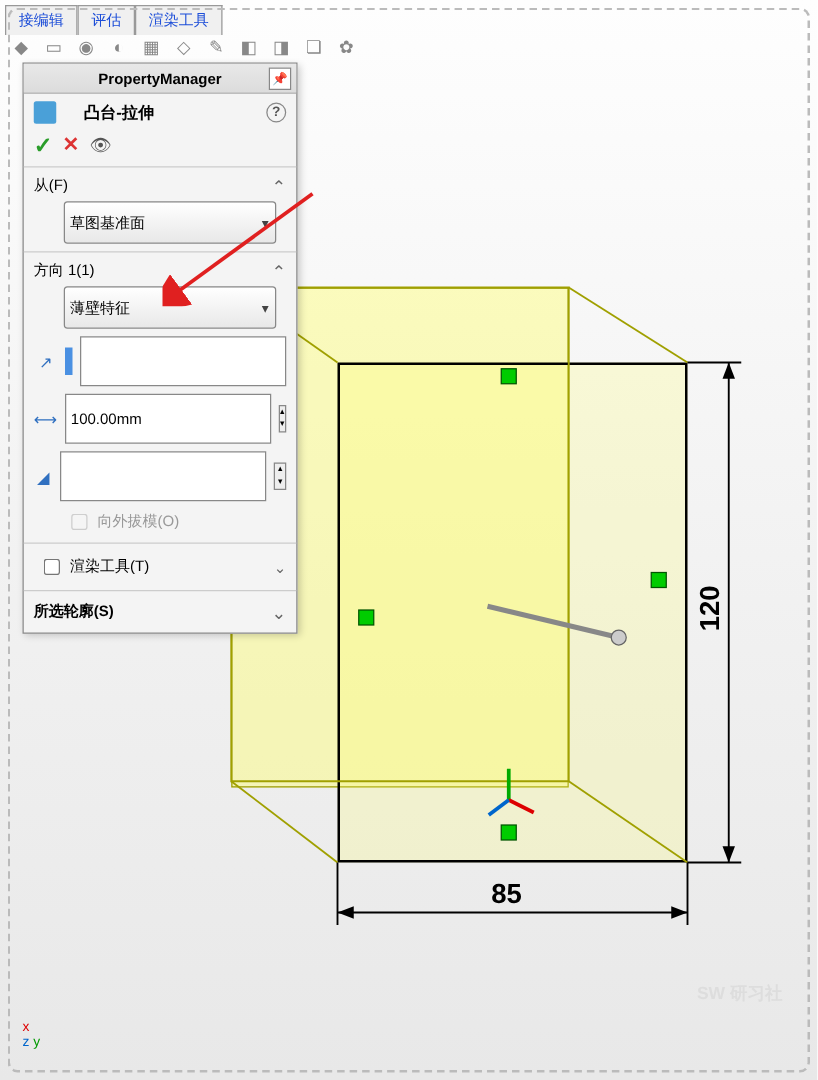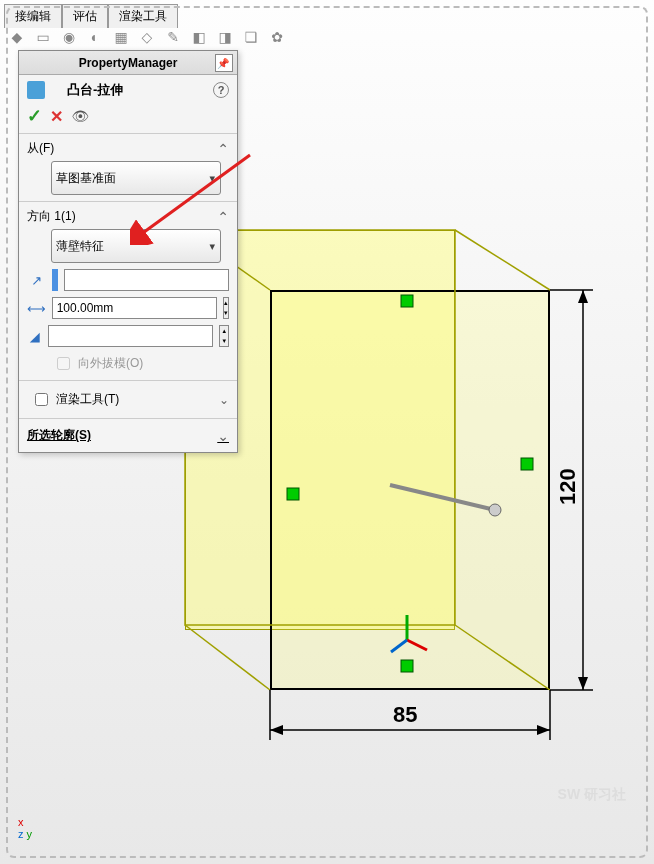--- a/index.html
+++ b/index.html
@@ -2,21 +2,21 @@
 <html><head>
 <meta charset="utf-8">
 <style>
 * { box-sizing: border-box; margin: 0; padding: 0; font-family: "Microsoft YaHei", Arial, sans-serif; }
 body { width: 654px; height: 864px; background: #fff; position: relative; overflow: hidden; }
 
 .stamp-border { position: absolute; inset: 0; pointer-events: none; z-index: 100; }
 .stamp-border::before { content: ""; position: absolute; inset: 6px; border: 2px dashed #bbb; border-radius: 8px; }
 
 .tabs { position: absolute; top: 4px; left: 4px; display: flex; gap: 0; z-index: 10; }
-.tab { font-size: 12px; padding: 3px 10px; background: #f0f0f0; border: 1px solid #999; border-bottom: none; color: #000000; }
+.tab { font-size: 12px; padding: 3px 10px; background: #f0f0f0; border: 1px solid #999; border-bottom: none; color: #1d4ed8; }
 
 .toolbar-icons { position: absolute; top: 26px; left: 6px; display: flex; gap: 4px; z-index: 5; }
 .tb-icon { width: 22px; height: 22px; display: flex; align-items: center; justify-content: center; font-size: 14px; color: #888; }
 
 .panel { position: absolute; top: 50px; left: 18px; width: 220px; background: #f4f4f4; border: 1px solid #888; z-index: 20; box-shadow: 2px 2px 6px rgba(0,0,0,0.2); }
 .panel-header { background: linear-gradient(#e8e8e8,#dcdcdc); height: 24px; display: flex; align-items: center; justify-content: center; position: relative; font-size: 12px; font-weight: bold; border-bottom: 1px solid #aaa; }
 .panel-header .pin { position: absolute; right: 4px; top: 3px; width: 18px; height: 18px; background: #fff; border: 1px solid #888; font-size: 10px; display: flex; align-items: center; justify-content: center; }
 
 .feature-row { display: flex; align-items: center; padding: 6px 8px; gap: 22px; font-size: 13px; font-weight: bold; }
 .feature-icon { width: 18px; height: 18px; background: #4aa0d8; border-radius: 2px; }
@@ -29,30 +29,30 @@
 
 .section { border-top: 1px solid #ccc; padding: 6px 8px; font-size: 12px; }
 .section-header { display: flex; align-items: center; font-size: 12px; color: #000; margin-bottom: 4px; justify-content: flex-end; }
 .section-header .caret { margin-left: auto; font-size: 14px; color: #666; }
 
 .dropdown { width: 170px; height: 22px; font-size: 12px; background: linear-gradient(#fff,#e8e8e8); border: 1px solid #888; border-radius: 3px; padding: 16px 4px; display: flex; align-items: center; margin-left: 24px; position: relative; }
 .dropdown::after { content: "▾"; position: absolute; right: 5px; color: #444; font-size: 11px; }
 
 .row-input { display: flex; align-items: center; gap: 6px; margin: 6px 0; }
 .row-input .icon-box { width: 20px; height: 20px; display: flex; align-items: center; justify-content: center; font-size: 13px; color: #3070c0; }
-.row-input input[type=text] { flex: 1; height: 22px; border: 1px solid #888; font-size: 12px; padding: 0 4px; background: #fff; }
+.row-input input[type=text] { flex: 1; height: 40px; border: 1px solid #888; font-size: 12px; padding: 0 4px; background: #fff; }
 .row-input .blue-bar { width: 6px; height: 22px; background: #4a90e2; }
 .spinner { width: 12px; height: 22px; background: #eee; border: 1px solid #888; display: flex; flex-direction: column; }
 .spinner span { flex: 1; font-size: 7px; text-align: center; line-height: 10px; }
 
 .checkbox-row { display: flex; align-items: center; gap: 8px; font-size: 12px; color: #999; padding: 2px 0 2px 30px; }
 .checkbox-row.enabled { color: #000; padding-left: 8px; }
 .checkbox-row input { width: 13px; height: 13px; }
 
-.section-collapsed { border-top: 1px solid #ccc; padding: 8px 8px; font-size: 12px; font-weight: bold; display: flex; align-items: center; text-decoration: underline; }
+.section-collapsed { border-top: 1px solid #ccc; padding: 8px 8px; font-size: 12px; font-weight: bold; display: flex; align-items: center; }
 .section-collapsed .caret { margin-left: auto; font-size: 14px; color: #666; font-weight: normal; }
 
 .viewport { position: absolute; inset: 0; background: linear-gradient(#fefefe, #f0f0f0 60%, #e8e8e8); z-index: 1; }
 
 .box3d { position: absolute; left: 175px; top: 220px; width: 430px; height: 520px; }
 .box3d .face-front { position: absolute; left: 95px; top: 70px; width: 280px; height: 400px; background: rgba(255,255,100,0.22); border: 2px solid #000; }
 .box3d .face-back { position: absolute; left: 10px; top: 10px; width: 270px; height: 400px; background: rgba(255,255,100,0.4); border: 1px solid #999900; }
 .box3d svg.edges { position: absolute; left: 0; top: 0; width: 430px; height: 520px; }
 
 .dim-text { font: bold 22px Arial; fill: #000; }

